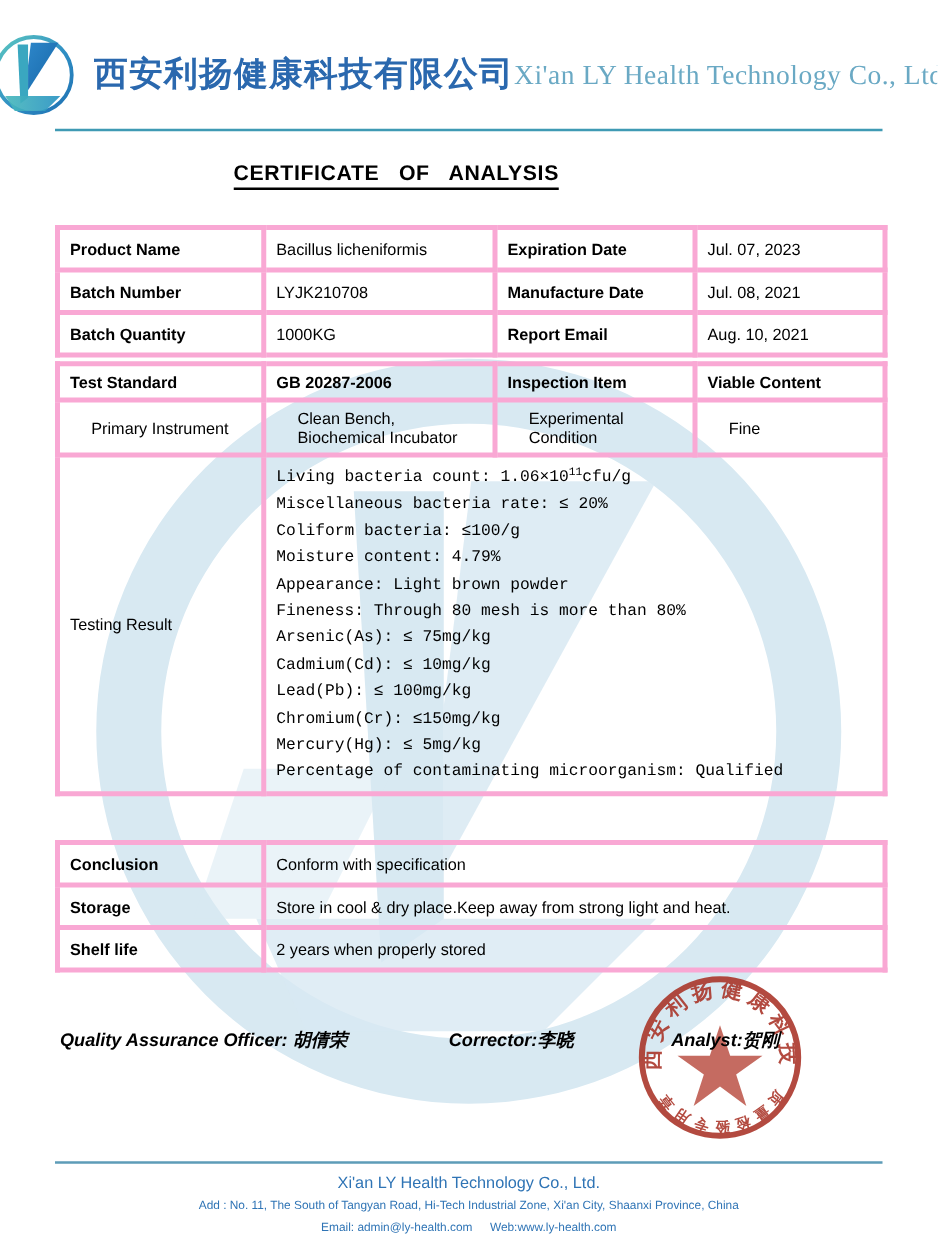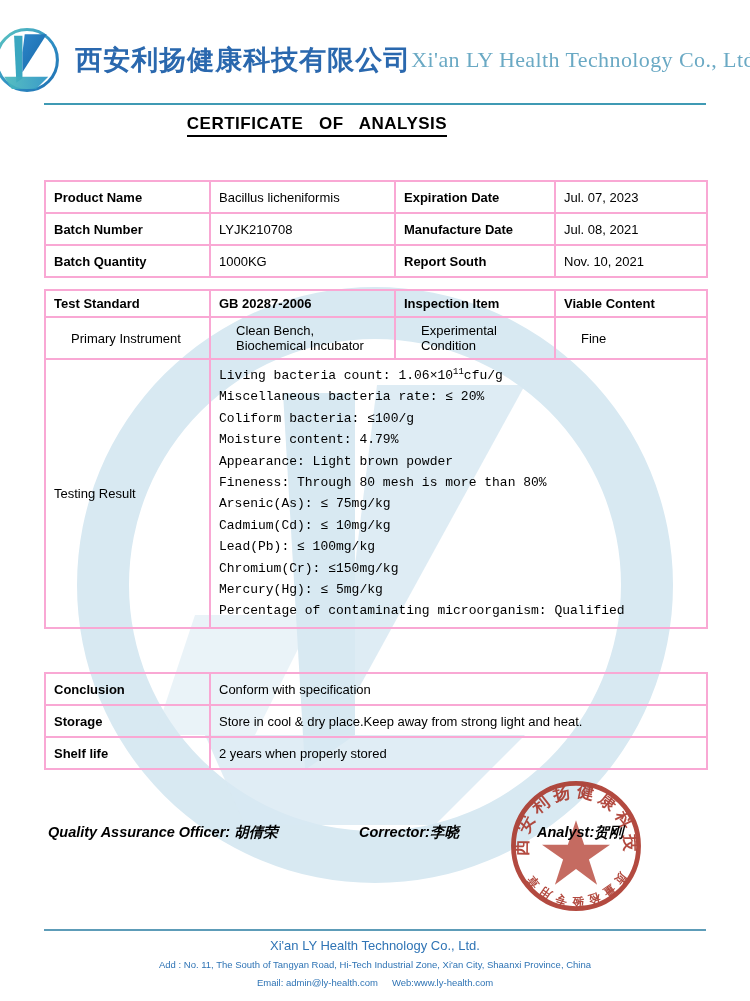--- a/index.html
+++ b/index.html
@@ -83,21 +83,21 @@
     width: 662px;
     height: 2px;
     background: #3f9ab4;
     z-index: 2;
   }
 
   
   #doc-title {
     position: absolute;
     left: 0;
-    top: 114px;
+    top: 129px;
     width: 634px;
     text-align: center;
     z-index: 2;
     font-size: 17px;
     font-weight: 700;
     letter-spacing: 0.5px;
   }
   #doc-title span {
     border-bottom: 2px solid #000;
     padding-bottom: 2px;
@@ -108,21 +108,21 @@
   table.coa {
     position: absolute;
     left: 44px;
     width: 662px;
     border-collapse: collapse;
     z-index: 2;
     background: transparent;
     table-layout: fixed;
   }
   table.coa td {
-    border: 2px solid #f9a8d4;
+    border: 4px solid #f9a8d4;
     padding: 5px 8px;
     font-size: 13px;
     vertical-align: middle;
     background: transparent;
   }
   td.lbl { font-weight: 700; }
   td.val { font-weight: 400; }
 
   #table-info { top: 180px; }
   #table-info td { height: 20px; }
@@ -287,22 +287,22 @@
       </tr>
       <tr>
         <td class="lbl">Batch Number</td>
         <td class="val">LYJK210708</td>
         <td class="lbl">Manufacture Date</td>
         <td class="val">Jul. 08, 2021</td>
       </tr>
       <tr>
         <td class="lbl">Batch Quantity</td>
         <td class="val">1000KG</td>
-        <td class="lbl">Report South</td>
-        <td class="val">Nov. 10, 2021</td>
+        <td class="lbl">Report Email</td>
+        <td class="val">Aug. 10, 2021</td>
       </tr>
     </tbody>
   </table>
 
   <table class="coa" id="table-test">
     <colgroup>
         <col style="width:165px">
         <col style="width:185px">
         <col style="width:160px">
         <col style="width:152px">

